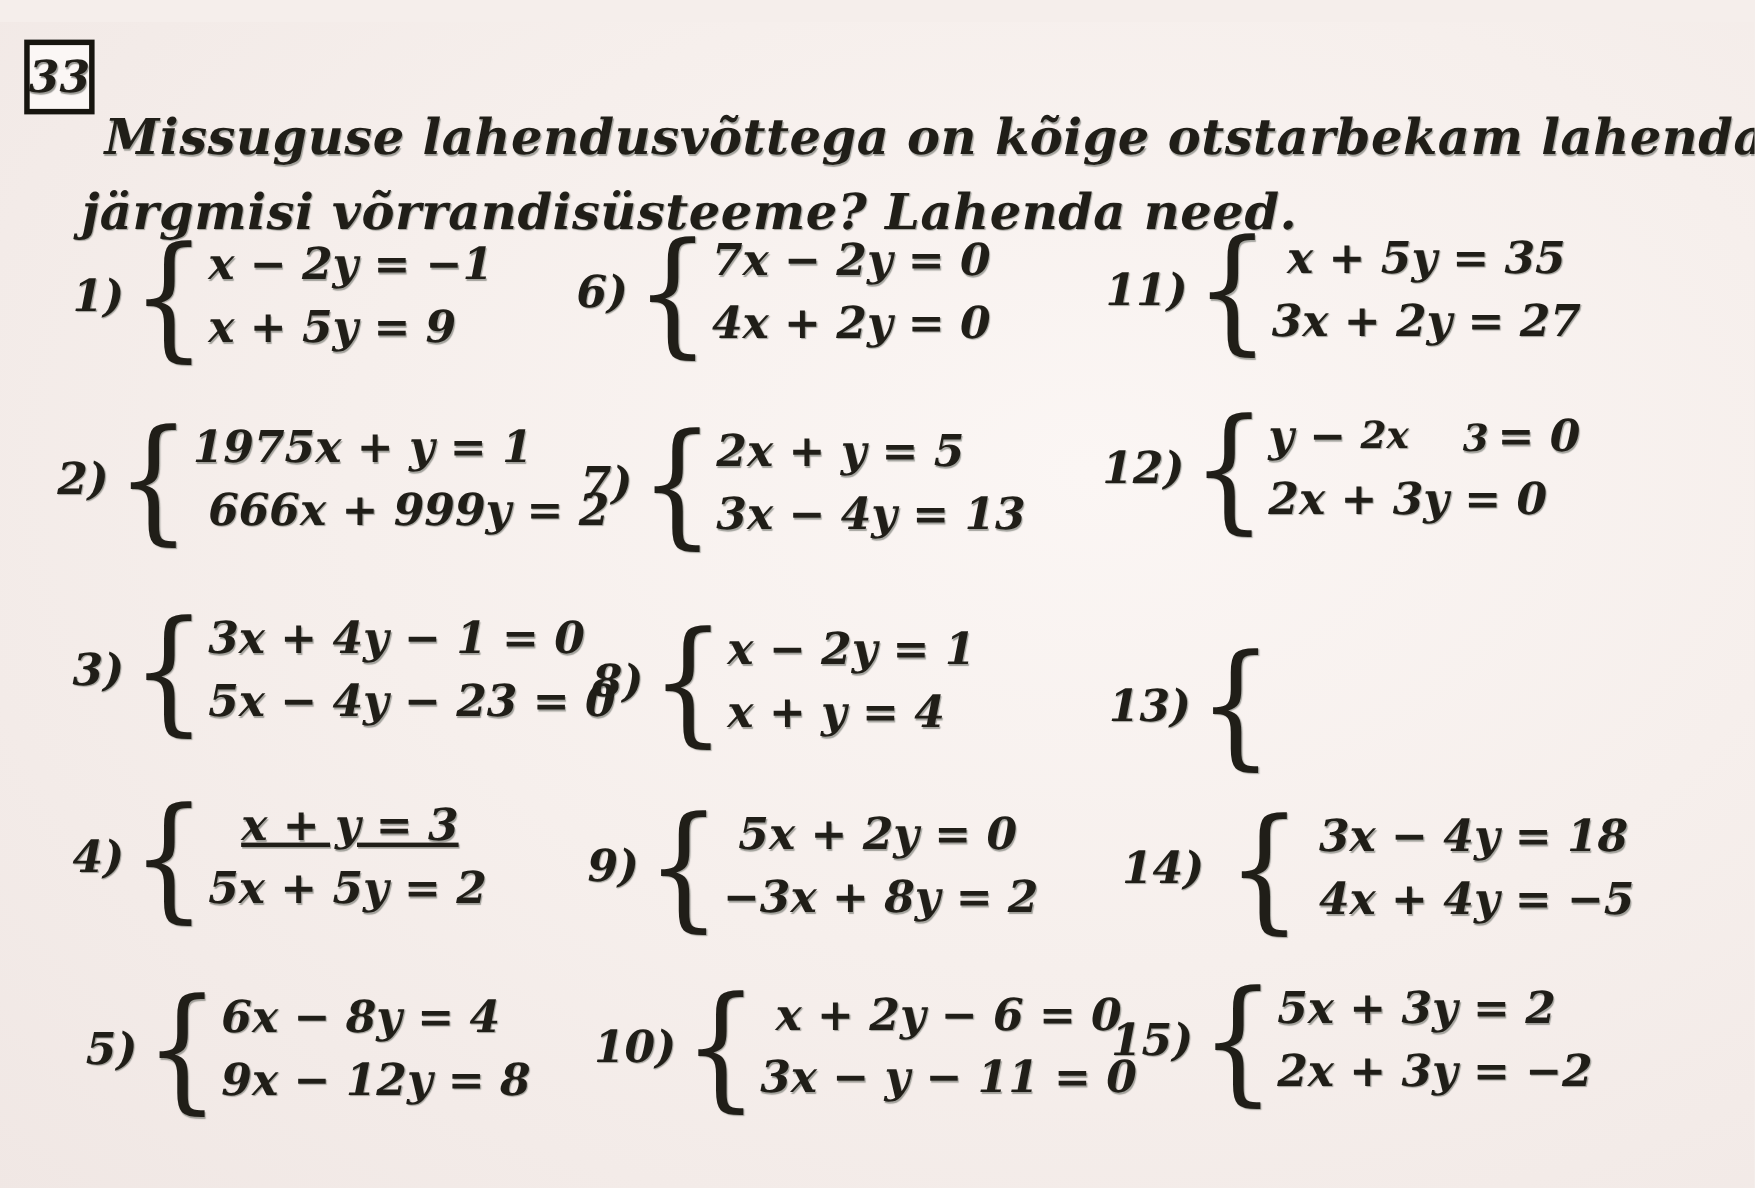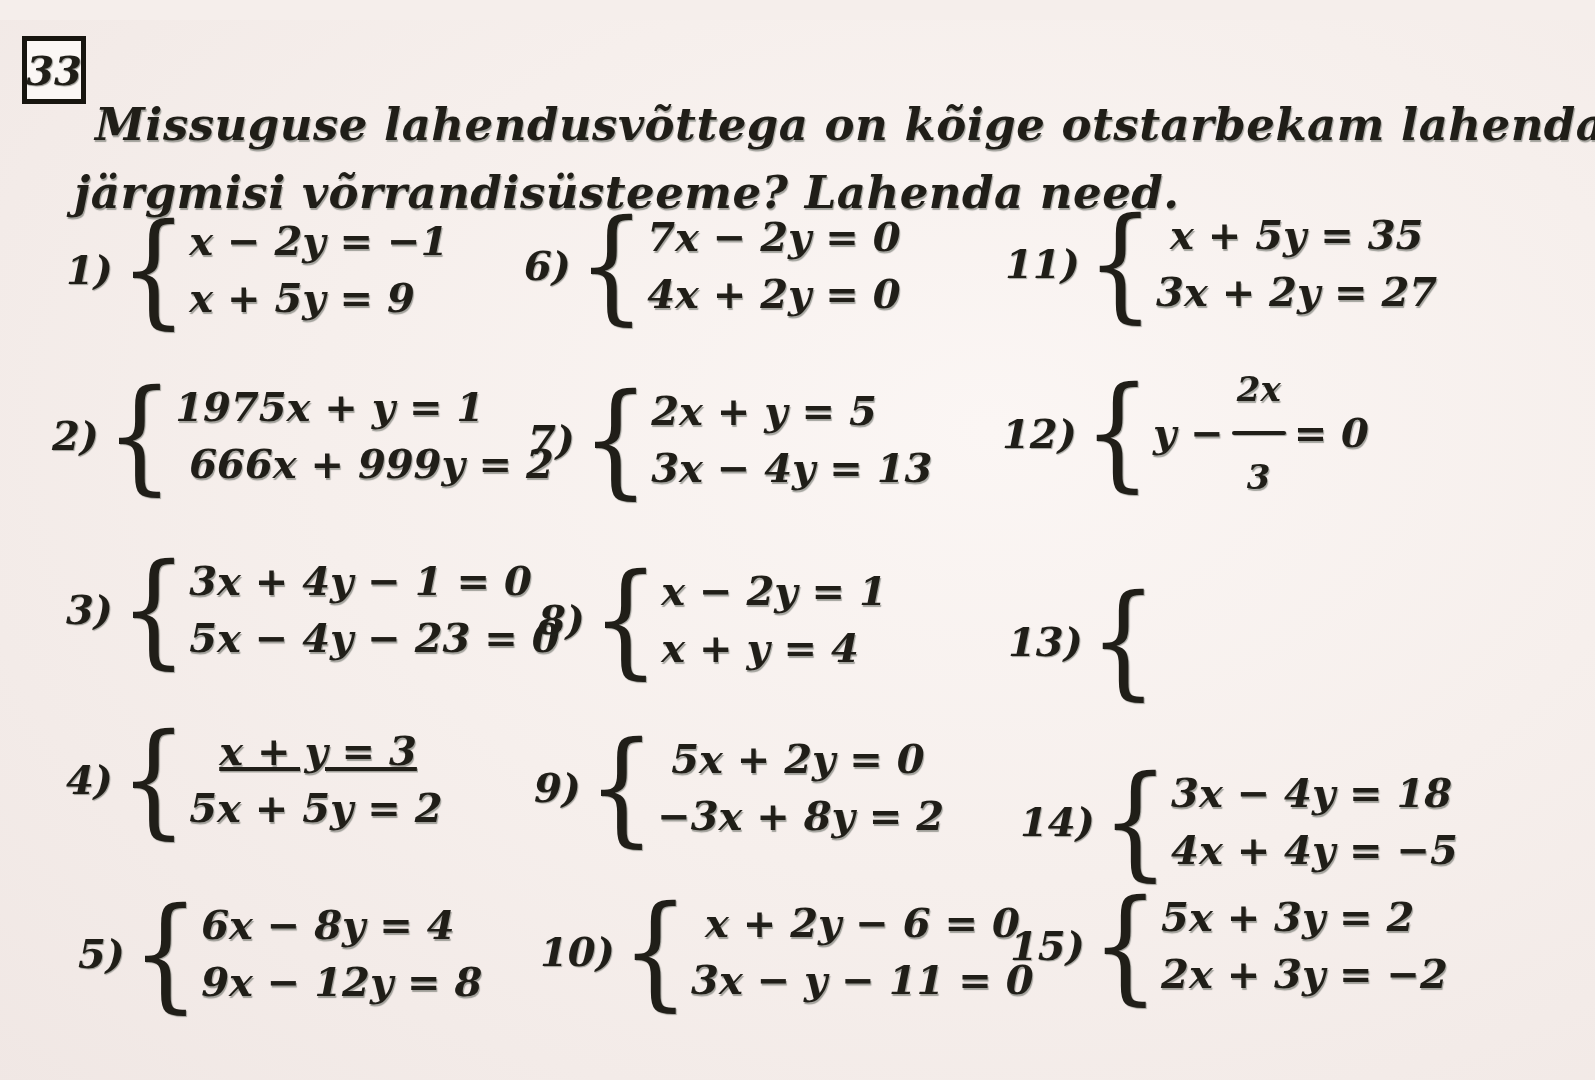--- a/index.html
+++ b/index.html
@@ -47,21 +47,21 @@
     margin:0 2px 0 0;
     text-shadow:1px 1px 1px rgba(35,45,35,.4);
   }
   .eqs{display:flex;flex-direction:column;gap:7px;}
   .eq{
     font-size:40px;font-weight:700;font-style:italic;
     white-space:nowrap;line-height:1.25;
     text-shadow:1px 1.5px 1px rgba(35,45,35,.4);
   }
   .eq-frac{display:flex;align-items:center;gap:8px;}
-  .frac{display:inline-flex;flex-direction:column;align-items:center;line-height:1;gap:22px;}
+  .frac{display:inline-flex;align-items:center;line-height:1;gap:22px;}
   .frac-num{font-size:34px;padding:0 5px 3px 5px;}
   .frac-bar{height:4px;background:#201e18;width:100%;border-radius:2px;box-shadow:1px 1px 1px rgba(35,45,35,.4);}
   .frac-den{font-size:34px;padding-top:3px;}
   .ind-sm{padding-left:14px;}
   .ind-md{padding-left:30px;text-decoration:underline;}
 </style>
 </head>
 <body>
 
 <div class="paper">
@@ -122,20 +122,21 @@
     <div class="eqs">
       <div class="eq eq-frac">
         <span>y −</span>
         <span class="frac">
           <span class="frac-num">2x</span>
           <span class="frac-bar"></span>
           <span class="frac-den">3</span>
         </span>
         <span>= 0</span>
       </div>
+      <div class="eq">2x + 3y = 0</div>
     </div>
   </div>
 
   <div class="problem" style="left:66px;top:536px;">
     <span class="pnum">3)</span>
     <span class="brace">{</span>
     <div class="eqs">
       <div class="eq">3x + 4y − 1 = 0</div>
       <div class="eq">5x − 4y − 23 = 0</div>
     </div>
@@ -166,21 +167,21 @@
 
   <div class="problem" style="left:534px;top:714px;">
     <span class="pnum">9)</span>
     <span class="brace">{</span>
     <div class="eqs">
       <div class="eq ind-sm">5x + 2y = 0</div>
       <div class="eq">−3x + 8y = 2</div>
     </div>
   </div>
 
-  <div class="problem" style="left:1020px;top:748px;">
+  <div class="problem" style="left:1020px;top:716px;gap:14px;">
     <span class="pnum">14)</span>
     <span class="brace">{</span>
     <div class="eqs">
       <div class="eq">3x − 4y = 18</div>
       <div class="eq">4x + 4y = −5</div>
     </div>
   </div>
 
   <div class="problem" style="left:78px;top:880px;">
     <span class="pnum">5)</span>

